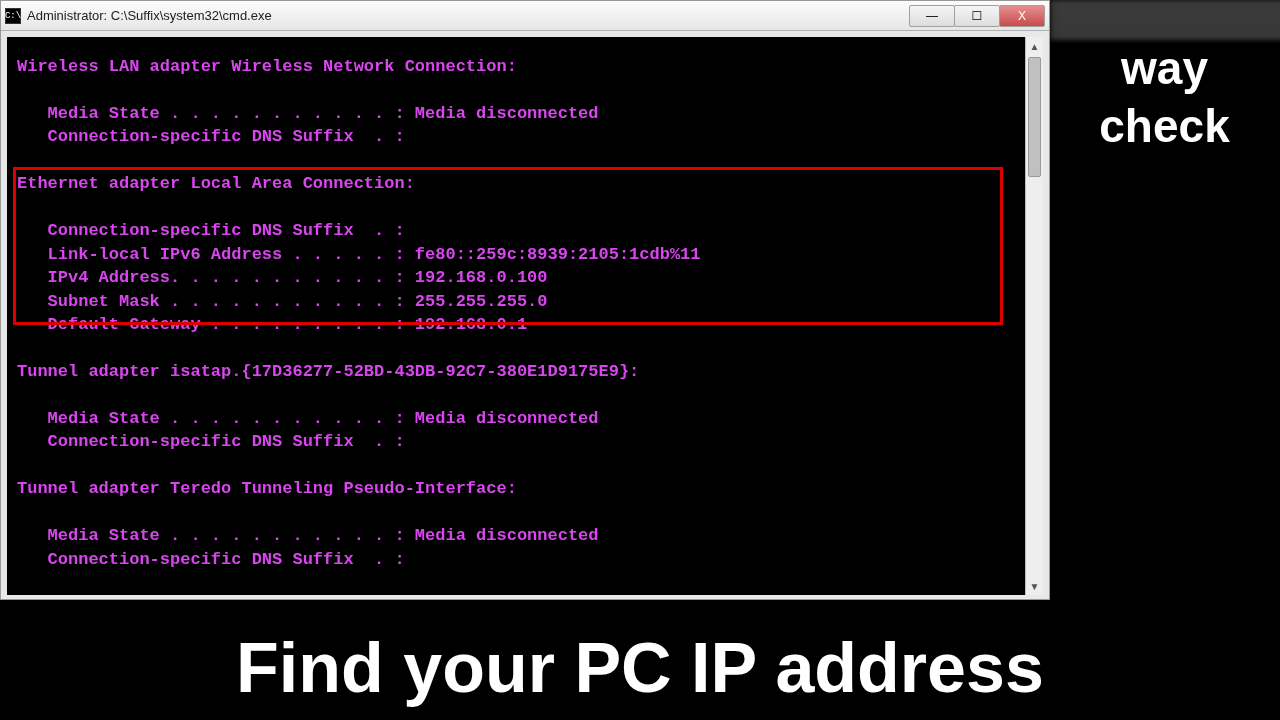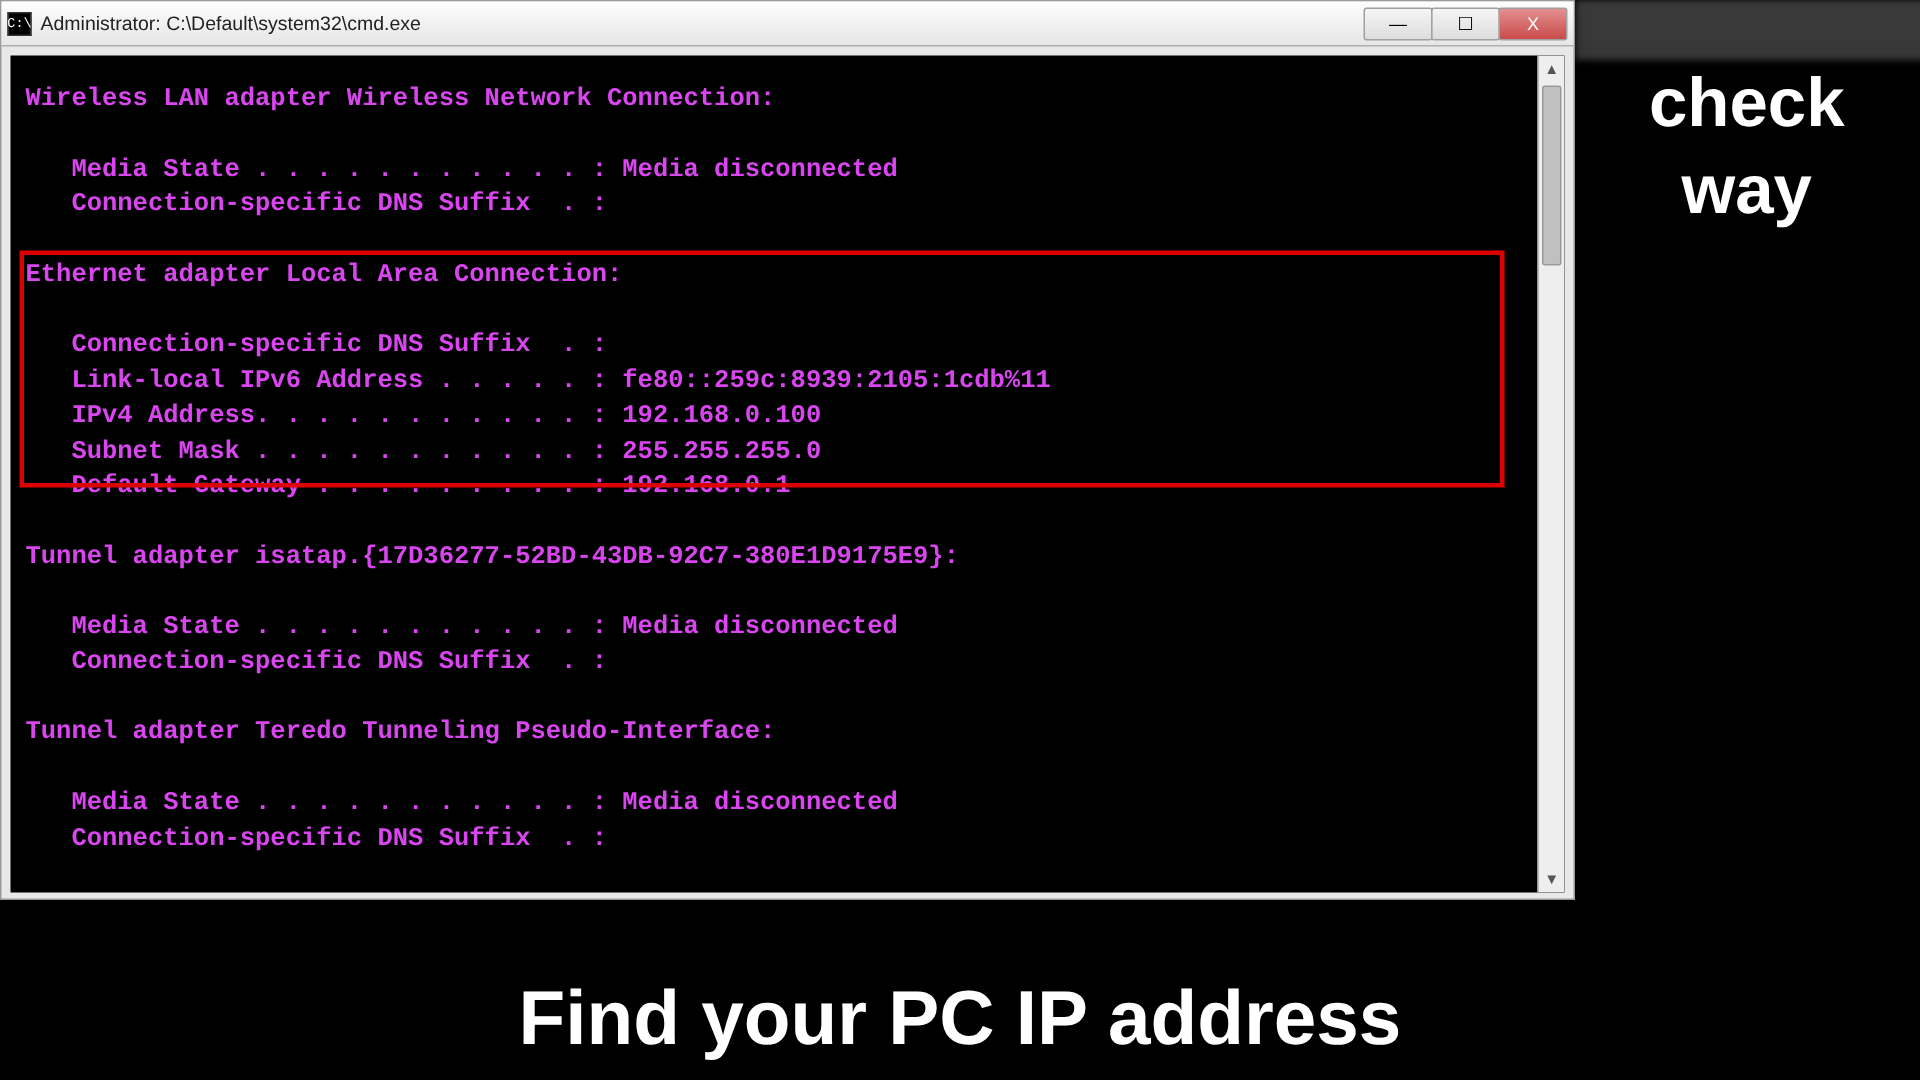--- a/index.html
+++ b/index.html
@@ -130,42 +130,42 @@
     font-weight: bold;
     line-height: 1.25;
     text-align: center;
   }
   .bottom-text {
     position: absolute;
     bottom: 12px;
     left: 60px;
     right: 60px;
     color: #fff;
-    font-size: 51px;
+    font-size: 70px;
     font-weight: bold;
     text-align: center;
   }
   .bg-blur {
     position:absolute;
     top:0; left:1050px;
     width:240px;height:40px;
     background:linear-gradient(to bottom,#e8e8e8,#ddd);
     filter:blur(2px);
     opacity:0.25;
   }
 </style>
 </head>
 <body>
 
 <div class="bg-blur"></div>
 
 <div class="cmd-window">
   <div class="titlebar">
     <div class="title-icon">C:\</div>
-    <div class="title-text">Administrator: C:\Default\system32\cmd.exe</div>
+    <div class="title-text">Administrator: C:\Suffix\system32\cmd.exe</div>
     <div class="win-buttons">
       <div class="win-btn">—</div>
       <div class="win-btn">☐</div>
       <div class="win-btn close">X</div>
     </div>
   </div>
 
   <div class="terminal-area">
     <div class="terminal" id="term">Wireless LAN adapter Wireless Network Connection:
 
@@ -194,16 +194,16 @@
     <div class="highlight-box"></div>
     <div class="scrollbar">
       <div class="scroll-arrow top">▲</div>
       <div class="scroll-thumb"></div>
       <div class="scroll-arrow bottom">▼</div>
     </div>
   </div>
 </div>
 
 <div class="side-text" id="side">
+    <div>way</div>
     <div>check</div>
-    <div>way</div>
   </div>
 <div class="bottom-text">Find your PC IP address</div>
 
 </body></html>

